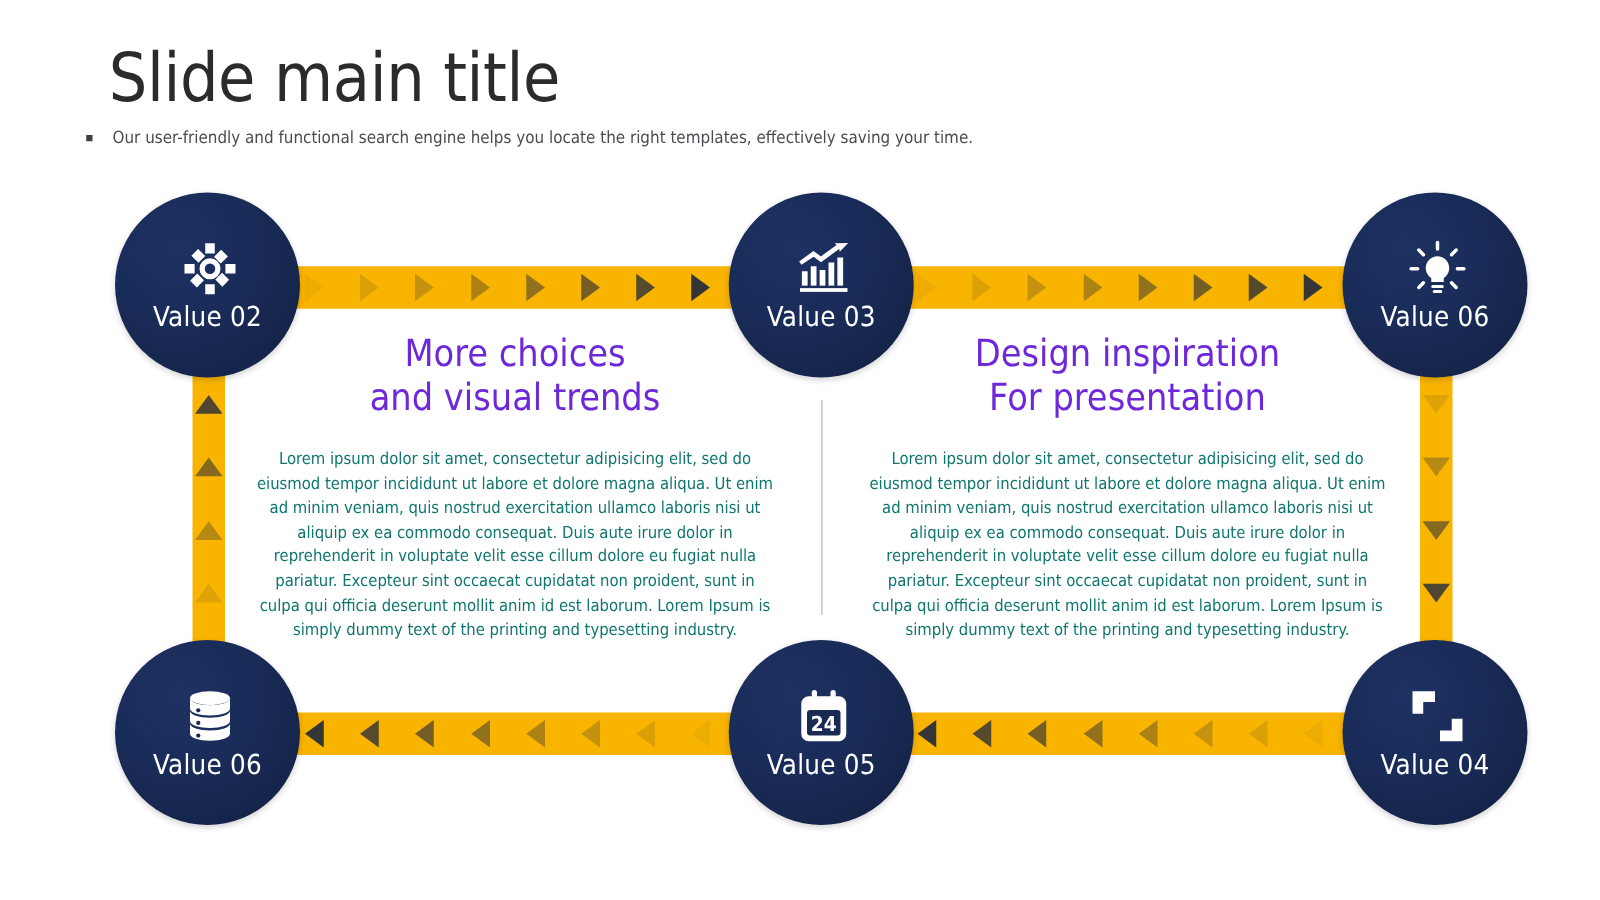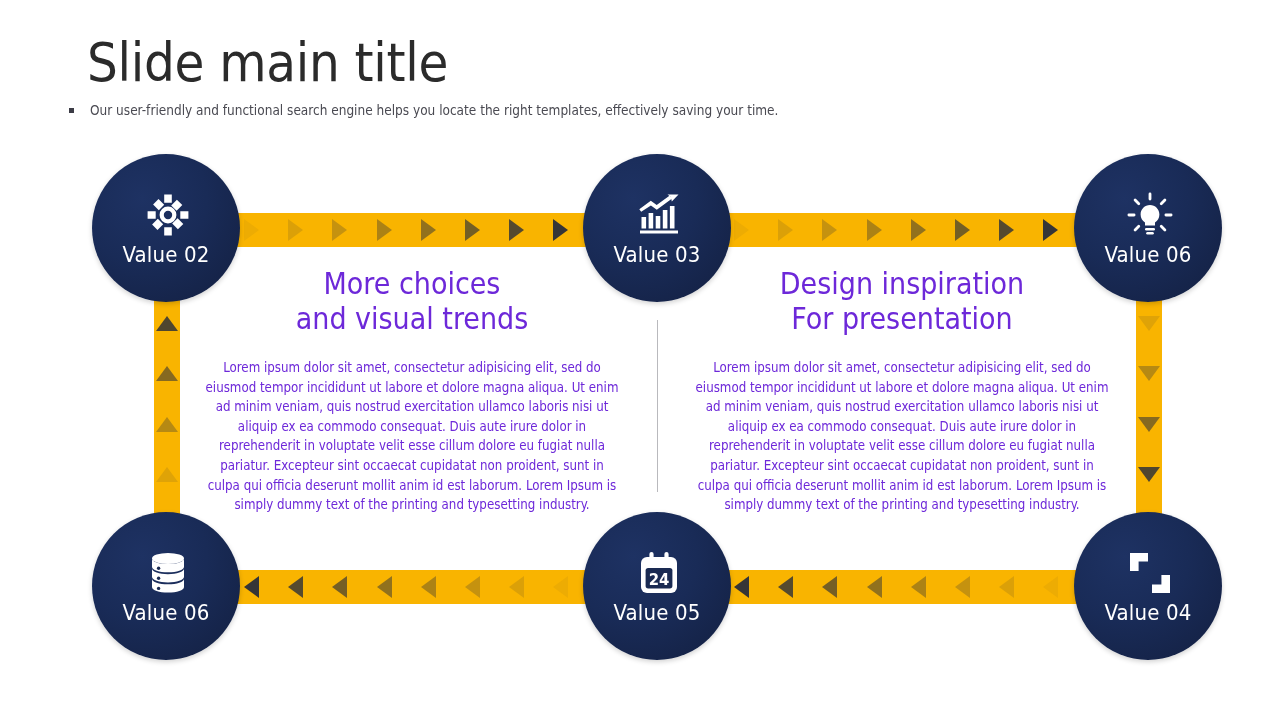--- a/index.html
+++ b/index.html
@@ -156,21 +156,21 @@
     line-height: 35px;
     color: #6d28d9;
     font-stretch: condensed;
     margin: 0 0 22px 0;
     font-weight: 400;
     white-space: pre-line;
   }
   .col-body {
     font-size: 13.2px;
     line-height: 19.6px;
-    color: #6d28d9;
+    color: #0f766e;
     font-stretch: condensed;
     margin: 3px;
   }
 
   .divider {
     position: absolute;
     left: 640px;
     top: 320px;
     width: 1px;
     height: 172px;

